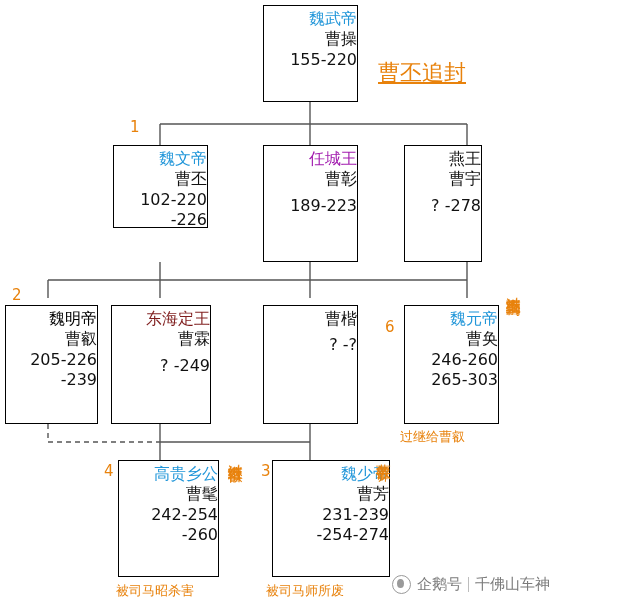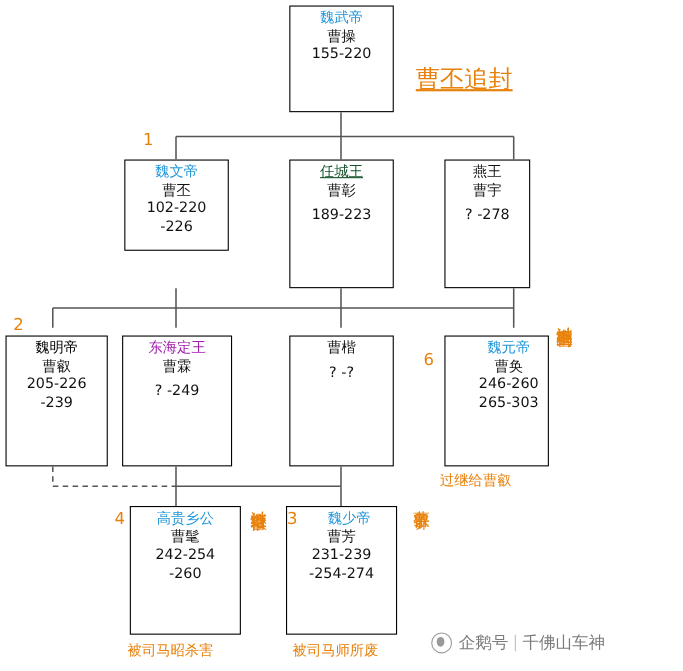--- a/index.html
+++ b/index.html
@@ -18,23 +18,23 @@
     position: absolute;
     left: 0; top: 0;
     width: 621px;
     height: 610px;
   }
   .node {
     position: absolute;
     box-sizing: border-box;
     border: 1.5px solid #000000;
     background: #ffffff;
-    text-align: center;
+    text-align: right;
     line-height: 1.28;
-    font-size: 13px;
+    font-size: 16px;
     color: #111111;
     padding-top: 3px;
     z-index: 3;
   }
   .node .title {
     display: block;
     font-weight: normal;
   }
   .node .title.blue {
     color: #2196d9;
@@ -159,42 +159,42 @@
   <div class="num" style="left:130px; top:118px;">1</div>
 
   <div class="node" style="left:113px; top:145px; width:95px; height:83px;">
     <span class="title blue" style="color: rgb(33, 150, 217);">魏文帝</span>
     <span class="name">曹丕</span>
     <span class="dates">102-220</span>
     <span class="dates">-226</span>
   </div>
 
   <div class="node" style="left:263px; top:145px; width:95px; height:117px;">
-    <span class="title" style="color: #14532d; text-decoration: underline;">任城王</span>
+    <span class="title" style="color: #a21caf;">任城王</span>
     <span class="name">曹彰</span>
     <span class="dates" style="margin-top:6px;">189-223</span>
   </div>
 
   <div class="node" style="left:404px; top:145px; width:78px; height:117px;">
     <span class="title" style="color: rgb(17, 17, 17);">燕王</span>
     <span class="name">曹宇</span>
     <span class="dates" style="margin-top:6px;">? -278</span>
   </div>
 
   <div class="num" style="left:12px; top:286px;">2</div>
 
   <div class="node" style="left:5px; top:305px; width:93px; height:119px;">
     <span class="title blue" style="color: #000000;">魏明帝</span>
     <span class="name">曹叡</span>
     <span class="dates">205-226</span>
     <span class="dates">-239</span>
   </div>
 
   <div class="node" style="left:111px; top:305px; width:100px; height:119px;">
-    <span class="title" style="color: #a21caf;">东海定王</span>
+    <span class="title" style="color: #7f1d1d;">东海定王</span>
     <span class="name">曹霖</span>
     <span class="dates" style="margin-top:6px;">? -249</span>
   </div>
 
   <div class="node" style="left:263px; top:305px; width:95px; height:119px;">
     <span class="name">曹楷</span>
     <span class="dates" style="margin-top:6px;">? -?</span>
   </div>
 
   <div class="num" style="left:385px; top:318px;">6</div>
@@ -216,21 +216,21 @@
     <span class="title blue" style="color: rgb(33, 150, 217);">高贵乡公</span>
     <span class="name">曹髦</span>
     <span class="dates">242-254</span>
     <span class="dates">-260</span>
   </div>
 
   <div class="orange vertical" style="left:226px; top:452px; height:105px;">过继给曹叡</div>
 
   <div class="num" style="left:261px; top:462px;">3</div>
 
-  <div class="node" style="left:260px; top:460px; width:101px; height:117px;">
+  <div class="node" style="left:272px; top:460px; width:118px; height:117px;">
     <span class="title blue" style="margin-left: 14px; color: rgb(33, 150, 217);">魏少帝</span>
     <span class="name">曹芳</span>
     <span class="dates">231-239</span>
     <span class="dates">-254-274</span>
   </div>
 
   <div class="orange vertical" style="left:374px; top:452px; height:75px;">曹叡养子</div>
 
   <div class="lbl-caption" style="left:116px; top:582px;">被司马昭杀害</div>
 

